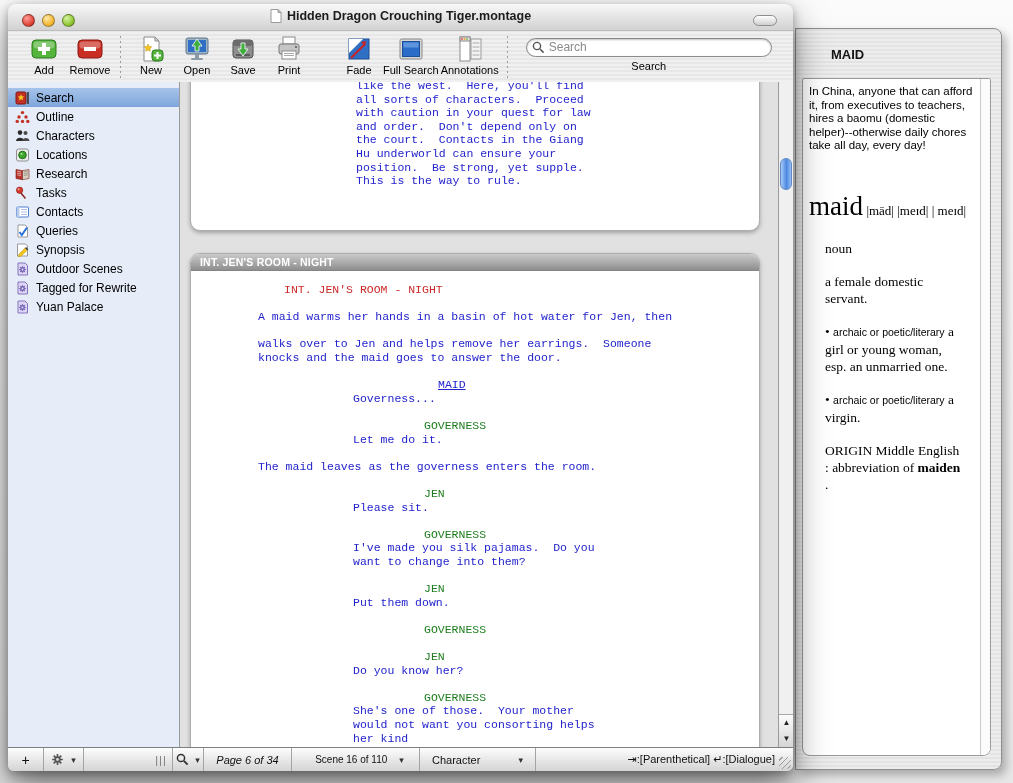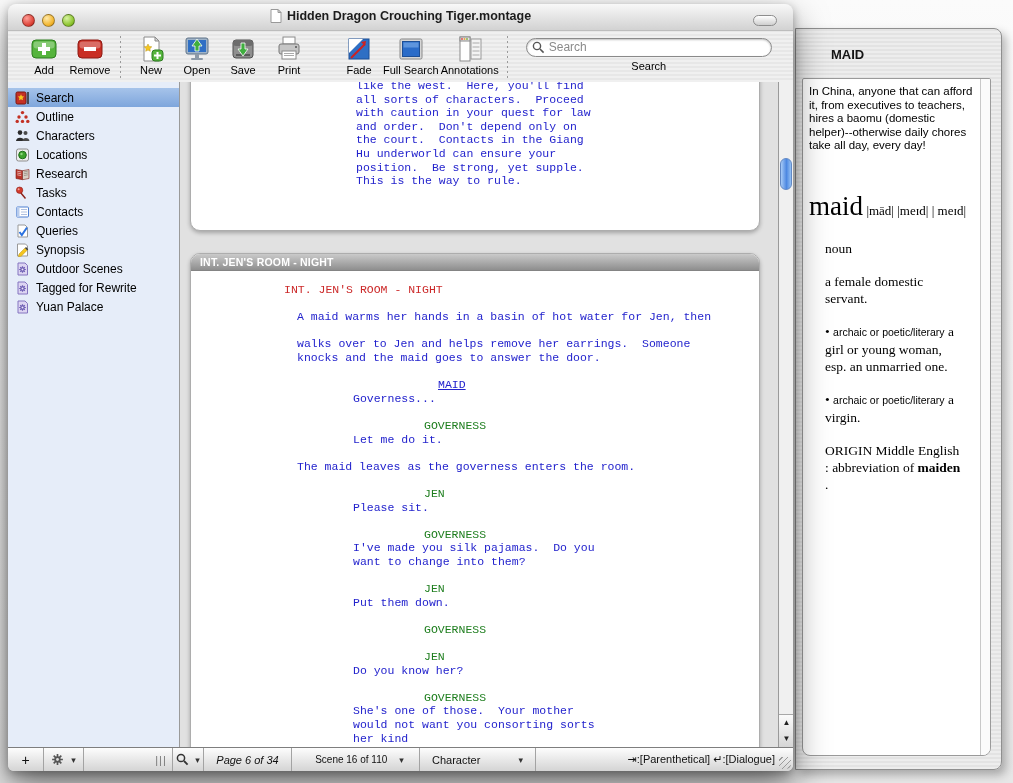--- a/index.html
+++ b/index.html
@@ -81,21 +81,21 @@
   .card1 .lines{padding-top:20px;}
   .card2{top:171px;height:620px;border-radius:10px;}
   .card2 .lines{padding-top:12px;}
   .card-header{height:16px;background:linear-gradient(#cacaca,#8e8e8e);border-radius:9px 9px 0 0;
     border-bottom:1px solid #848484;color:#fff;font-size:10.5px;font-weight:bold;
     line-height:16px;padding-left:9px;letter-spacing:.2px;}
   .line{font-family:"Liberation Mono","DejaVu Sans Mono",monospace;font-size:11.5px;
     line-height:13.6px;height:13.6px;white-space:pre;color:#2323cd;}
   .line.g1{margin-top:13.6px;}
   .t-scene{color:#cc2a2a;padding-left:93px;}
-  .t-action{padding-left:106px;}
+  .t-action{padding-left:67px;}
   .t-dialogue{padding-left:162px;}
   .t-cue{color:#1e7e1e;padding-left:233px;}
   .t-cue-link{color:#2323cd;text-decoration:underline;padding-left:247px;}
   .t-d1{padding-left:165px;}
 
   .vscroll{position:absolute;right:0;top:0;width:15px;bottom:0;background:#f0f0f0;
     border-left:1px solid #9a9a9a;box-sizing:border-box;}
   .vthumb{position:absolute;left:1px;width:12px;top:76px;height:32px;border-radius:7px;
     background:linear-gradient(90deg,#a7cbf7,#4d88e1 55%,#93c0f4);border:1px solid #6188c4;box-sizing:border-box;}
   .varrows{position:absolute;bottom:0;left:0;width:15px;height:34px;
@@ -463,21 +463,21 @@
               <div class="line t-cue g1">GOVERNESS</div>
               <div class="line t-dialogue">I've made you silk pajamas.  Do you</div>
               <div class="line t-dialogue">want to change into them?</div>
               <div class="line t-cue g1">JEN</div>
               <div class="line t-dialogue">Put them down.</div>
               <div class="line t-cue g1">GOVERNESS</div>
               <div class="line t-cue g1">JEN</div>
               <div class="line t-dialogue">Do you know her?</div>
               <div class="line t-cue g1">GOVERNESS</div>
               <div class="line t-dialogue">She's one of those.  Your mother</div>
-              <div class="line t-dialogue">would not want you consorting sorts</div>
+              <div class="line t-dialogue">would not want you consorting helps</div>
               <div class="line t-dialogue">her kind</div>
             </div>
         </div>
       </div>
 
       <div class="vscroll">
         <div class="vthumb"></div>
         <div class="varrows">
           <div class="varrow">▲</div>
           <div class="varrow">▼</div>

